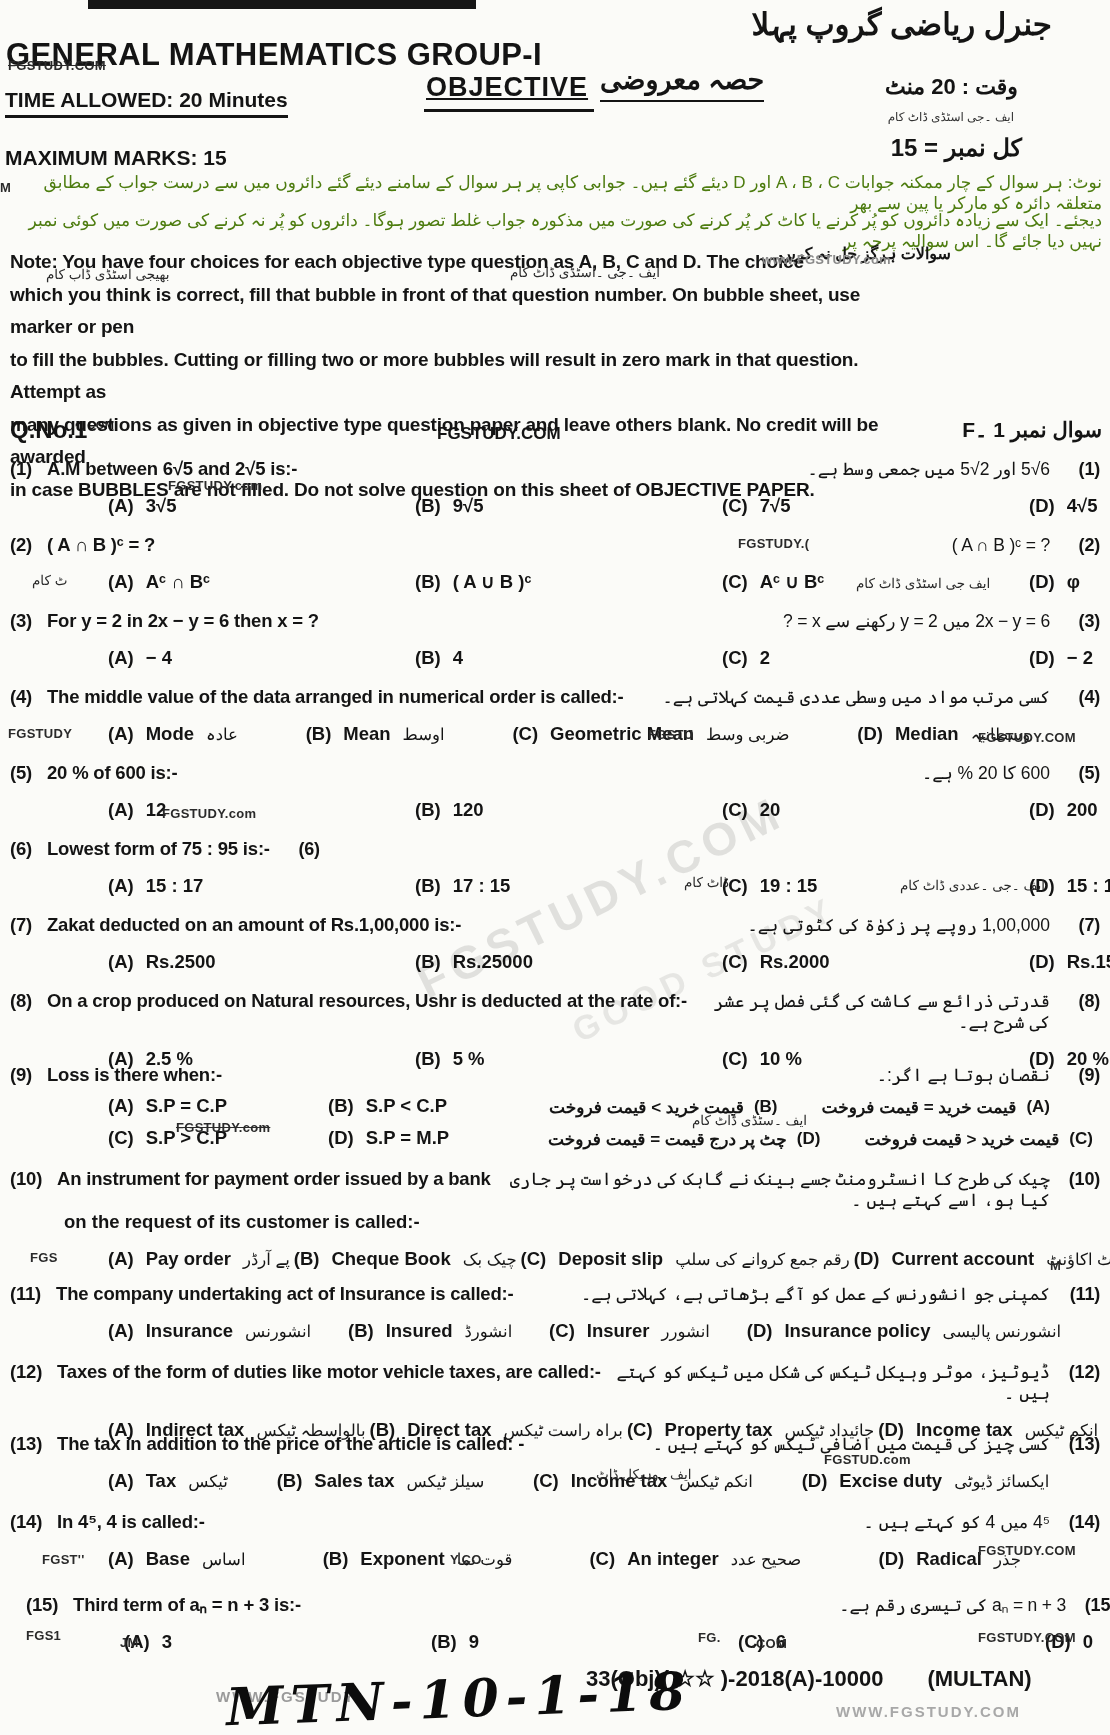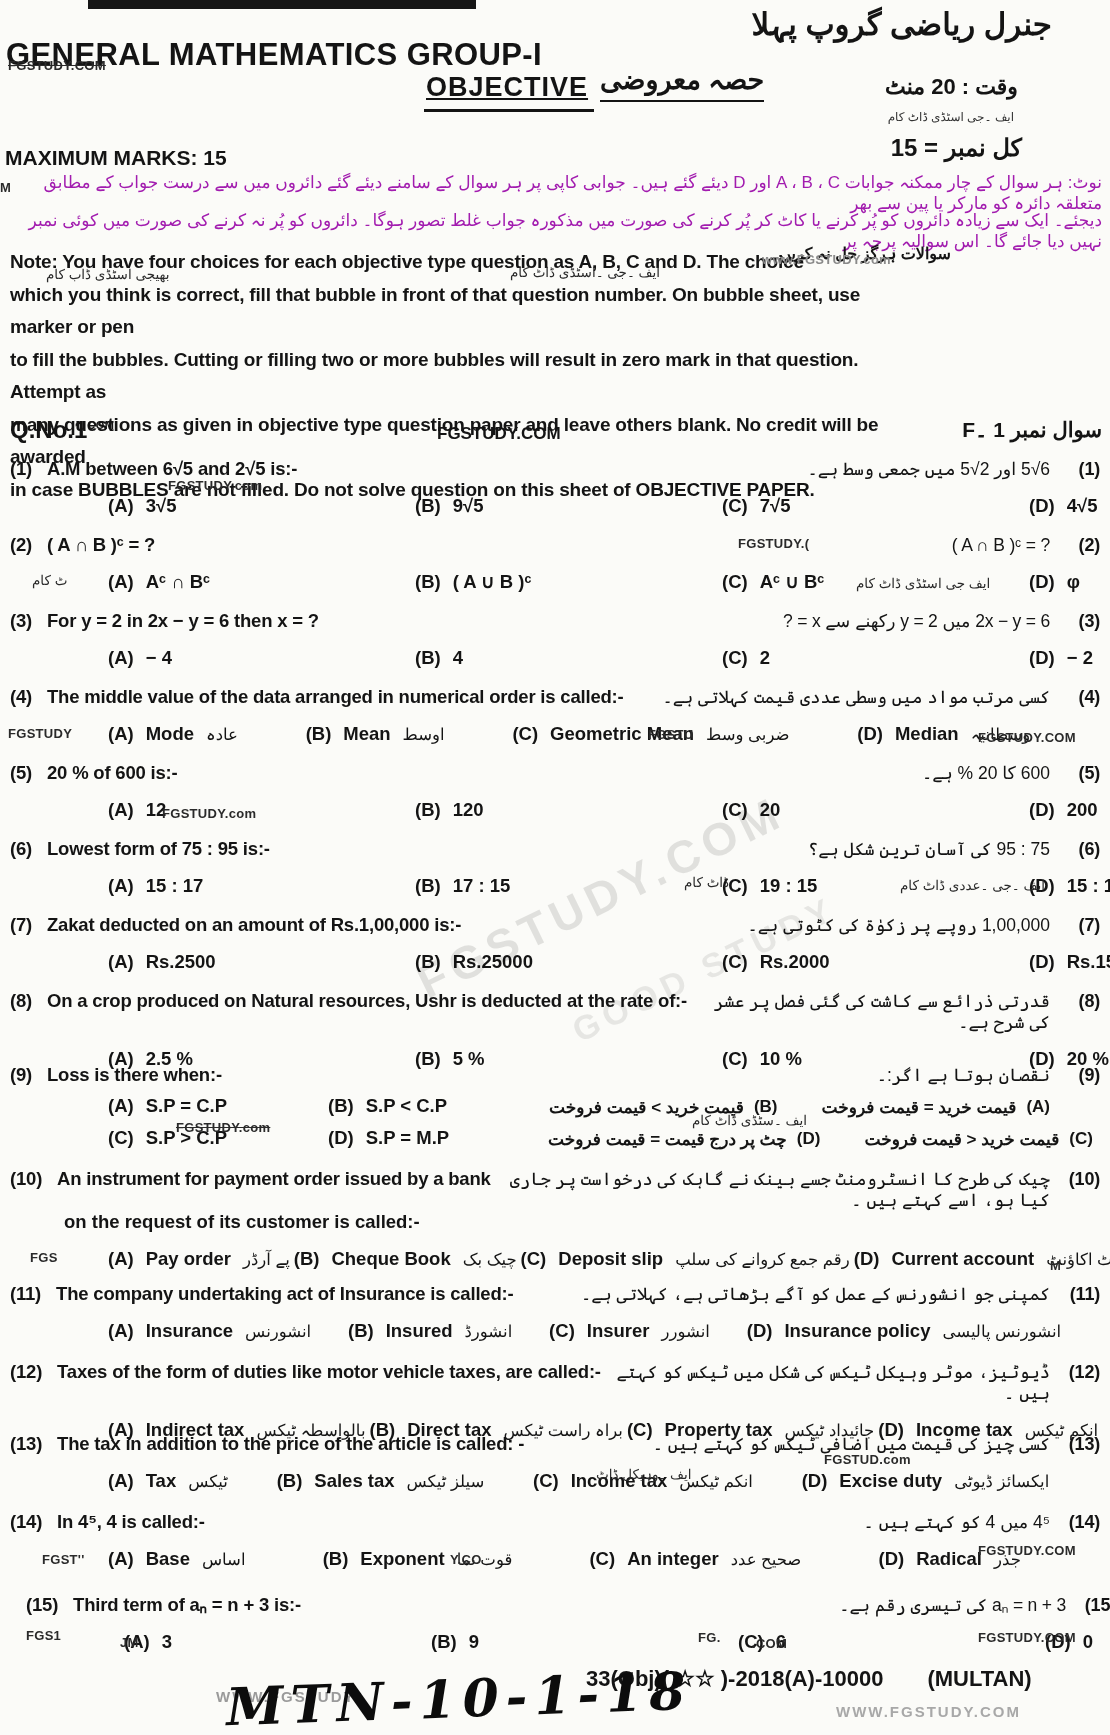--- a/index.html
+++ b/index.html
@@ -11,21 +11,21 @@
   .title-en{position:absolute;left:6px;top:16px;font-size:31px;font-weight:800;letter-spacing:.4px;}
   .title-ur{position:absolute;right:58px;top:6px;font-size:31px;font-weight:700;direction:rtl;}
   .time{position:absolute;left:5px;top:88px;font-size:21px;font-weight:700;border-bottom:3px solid #141414;padding-bottom:3px;}
   .objective{position:absolute;left:424px;top:72px;font-size:27px;font-weight:800;border-bottom:3px solid #141414;padding:0 6px 6px 2px;letter-spacing:1px;text-decoration:underline;}
   .section-ur{position:absolute;left:600px;top:64px;font-size:27px;font-weight:700;direction:rtl;border-bottom:2px solid #141414;padding-bottom:4px;}
   .time-ur{position:absolute;right:92px;top:74px;font-size:22px;font-weight:700;direction:rtl;}
   .fg-ur-small{position:absolute;right:96px;top:110px;font-size:12px;direction:rtl;color:#333;}
   .marks{position:absolute;left:5px;top:146px;font-size:21px;font-weight:700;}
   .marks-ur{position:absolute;right:88px;top:134px;font-size:24px;font-weight:700;direction:rtl;}
   
-  .note-ur{position:absolute;left:14px;right:8px;direction:rtl;font-size:17px;font-weight:500;color:#a21caf;}
+  .note-ur{position:absolute;left:14px;right:8px;direction:rtl;font-size:17px;font-weight:500;color:#4d7c0f;}
   .note-en{position:absolute;left:10px;top:246px;width:910px;font-size:19px;font-weight:700;line-height:32.5px;letter-spacing:-.2px;}
   .note-side-ur{position:absolute;left:770px;top:244px;font-size:16px;font-weight:600;direction:rtl;}
   
   .qno-label{position:absolute;left:10px;top:416px;font-size:24px;font-weight:800;}
   .qno-label sup{font-size:11px;font-weight:700;letter-spacing:.5px;}
   .qno-center{position:absolute;left:437px;top:424px;font-size:17px;font-weight:800;}
   .qno-right{position:absolute;right:8px;top:418px;font-size:21px;font-weight:700;direction:rtl;}
   
   #questions{position:absolute;left:0;top:0;width:1110px;}
   .q-block{position:absolute;left:0;width:1110px;}
@@ -59,20 +59,21 @@
   .f-url-right{position:absolute;left:836px;top:1703px;color:#a8a8a8;font-size:15px;letter-spacing:2px;font-weight:600;}
 </style>
 </head>
 <body>
 
 <div class="page">
 
   <div class="topbar"></div>
   <h1 class="title-en">GENERAL MATHEMATICS GROUP-I</h1>
   <div class="title-ur">جنرل ریاضی گروپ پہلا</div>
+  <div class="time">TIME ALLOWED: 20 Minutes</div>
   <div class="objective">OBJECTIVE</div>
   <div class="section-ur">حصہ معروضی</div>
   <div class="time-ur">وقت : 20 منٹ</div>
   <div class="fg-ur-small">ایف ۔جی اسٹڈی ڈاٹ کام</div>
   <div class="marks">MAXIMUM MARKS: 15</div>
   <div class="marks-ur">کل نمبر = 15</div>
 
   <div class="note-ur" style="top:172px">نوٹ: ہر سوال کے چار ممکنہ جوابات A ، B ، C اور D دیئے گئے ہیں۔ جوابی کاپی پر ہر سوال کے سامنے دیئے گئے دائروں میں سے درست جواب کے مطابق متعلقہ دائرہ کو مارکر یا پین سے بھر</div>
   <div class="note-ur" style="top:210px">دیجئے۔ ایک سے زیادہ دائروں کو پُر کرنے یا کاٹ کر پُر کرنے کی صورت میں مذکورہ جواب غلط تصور ہوگا۔ دائروں کو پُر نہ کرنے کی صورت میں کوئی نمبر نہیں دیا جائے گا۔ اس سوالیہ پرچہ پر</div>
   <div class="note-side-ur">سوالات ہرگز حل نہ کریں۔</div>
@@ -235,21 +236,20 @@
             <span class="o-t">200</span>
           </div>
         </div>
       </div>
       <div class="q-block" style="top: 838px;">
         <div class="q-row">
           <div class="q-en">
             <span class="q-no">(6)</span>
             <span class="q-t">Lowest form of  75 : 95 is:-</span>
           </div>
-          <div class="q-ur" dir="rtl">75 : 95 کی آسان ترین شکل ہے؟</div>
           <div class="q-rno">(6)</div>
         </div>
         <div class="opts">
           <div class="opt">
             <span class="o-l">(A)</span>
             <span class="o-t">15 : 17</span>
           </div>
           <div class="opt">
             <span class="o-l">(B)</span>
             <span class="o-t">17 : 15</span>

